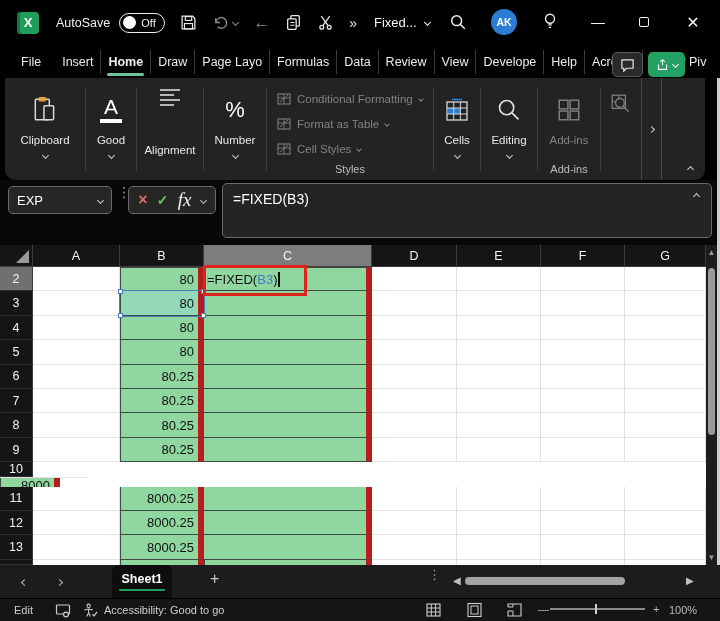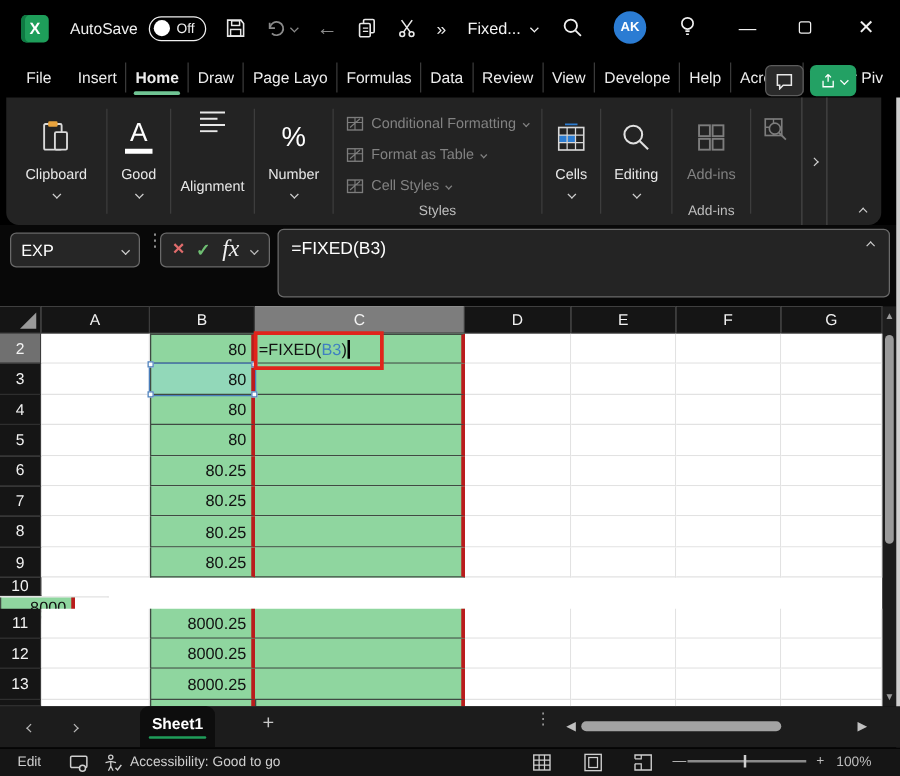--- a/index.html
+++ b/index.html
@@ -103,21 +103,21 @@
     justify-content:center; border-right:1px solid #3c3c3c; border-bottom:1px solid #3c3c3c; }
   .ch.sel { background:#7d7d7d; }
   .corner { justify-content:flex-end; align-items:flex-end; }
   .tri { width:0; height:0; border-left:13px solid transparent; border-bottom:13px solid #9a9a9a;
     margin:0 3px 3px 0; }
   .rh { background:#151515; color:#f2f2f2; font-size:12.5px; display:flex; align-items:center;
     justify-content:center; border-right:1px solid #3c3c3c; border-bottom:1px solid #2e2e2e; }
   .rh.sel { background:#707070; }
   .cl { background:#fff; border-right:1px solid #e2e2e2; border-bottom:1px solid #e2e2e2;
     font-size:13px; color:#111; display:flex; align-items:center; }
-  .cl.g { background:#8fd69f; border-right:3px solid #b91c1c; border-bottom:1px solid #3f4a42;text-align:center; }
+  .cl.g { background:#8fd69f; border-right:6px solid #b91c1c; border-bottom:1px solid #3f4a42;text-align:center; }
   .cl.g.gl { border-left:1px solid #3f4a42; }
   .cl.g.gt { border-top:1px solid #3f4a42; }
   .cl.nb { border-bottom:none; }
   .cl.num { justify-content:flex-end; padding-right:4px; }
   .cl.ref { background:#92d8b9; }
   .cl.edit { padding-left:3px; }
   .fref { color:#3f7fc1; }
   .cursor { display:inline-block; width:1.5px; height:15px; background:#000; margin-left:1px; }
   #redbox { position:absolute; left:203px; top:20px; width:104px; height:31px;
     border:3px solid #e0241b; pointer-events:none; }

